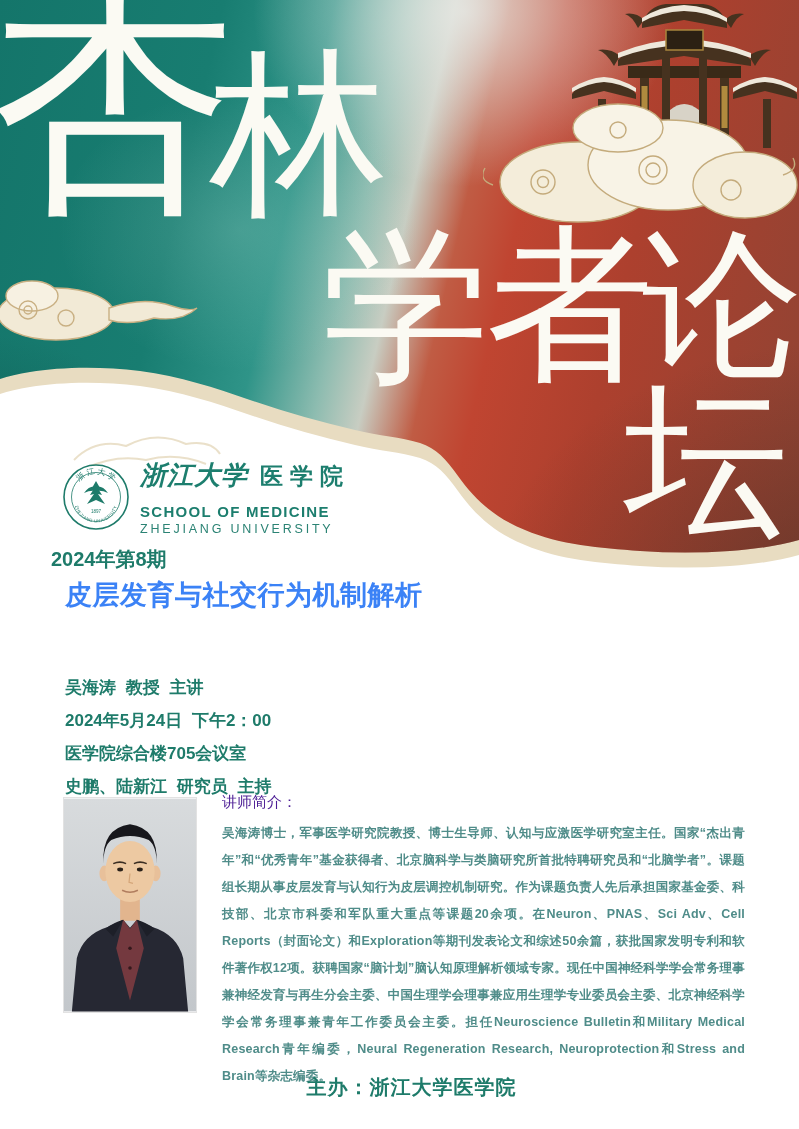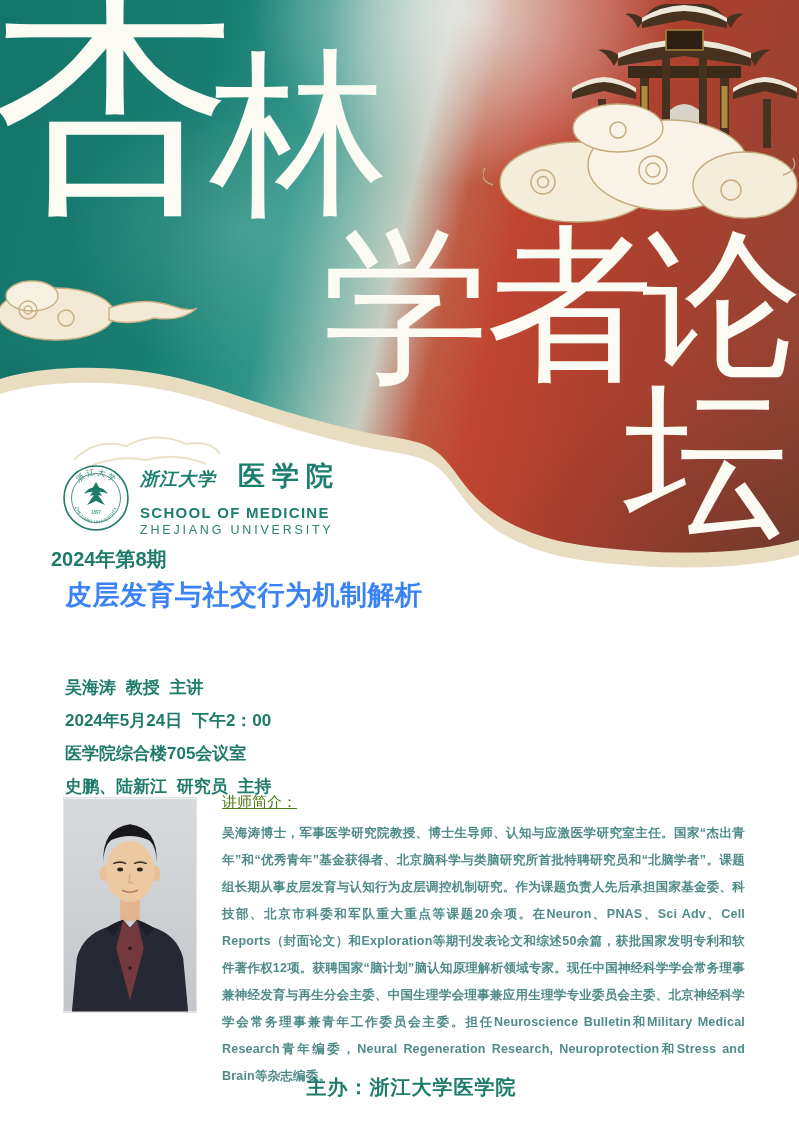--- a/index.html
+++ b/index.html
@@ -36,34 +36,34 @@
   .bc5 { left:624px; top:380px; font-size:164px; }
   .gate-svg   { position:absolute; left:570px; top:-2px;  width:229px; height:150px; }
   .cloud-main { position:absolute; left:483px; top:90px;  width:316px; height:142px; }
   .cloud-left { position:absolute; left:-6px;  top:266px; width:206px; height:88px; }
   .wisp-svg   { position:absolute; left:66px;  top:420px; width:160px; height:60px; opacity:.7; }
 
   
   .logo-row { position:absolute; left:62px; top:458px; display:flex; align-items:center; gap:10px; }
   .seal-svg { width:68px; height:68px; flex:0 0 auto; }
   .logo-cn { display:flex; align-items:baseline; color:#1c7e6e; }
-  .logo-cn .uni { font-size:18px; font-weight:700; font-family:"Liberation Serif","DejaVu Serif",serif; font-style:italic; letter-spacing:1px; }
-  .logo-cn .sch { font-size:27px; font-weight:700; margin-left:22px; letter-spacing:7px; }
+  .logo-cn .uni { font-size:26px; font-weight:700; font-family:"Liberation Serif","DejaVu Serif",serif; font-style:italic; letter-spacing:1px; }
+  .logo-cn .sch { font-size:23px; font-weight:700; margin-left:12px; letter-spacing:7px; }
   .logo-en1 { color:#1c7e6e; font-size:15px; font-weight:700; letter-spacing:1.3px; margin-top:10px; }
   .logo-en2 { color:#2b8374; font-size:12.5px; font-weight:400; letter-spacing:2.8px; margin-top:2px; }
 
   
   .issue { position:absolute; left:51px; top:546px; color:#1e7b6a; font-size:20px; font-weight:700; }
   .topic { position:absolute; left:65px; top:577px; color:#3b82f6; font-size:27px; font-weight:700; letter-spacing:0.5px; }
   .details { position:absolute; left:65px; top:671px; color:#1e7b6a; font-size:17px; font-weight:700; line-height:33px; word-spacing:5px; }
 
   
   .photo-svg { position:absolute; left:63px; top:797px; width:134px; height:216px; border:1px solid #e2e2e2; }
   .bio-block { position:absolute; left:222px; top:792px; width:523px; }
-  .bio-heading { color:#4d7c0f; font-size:15px; line-height:19px; margin-bottom:9px;text-decoration:underline; }
+  .bio-heading { color:#4c1d95; font-size:15px; line-height:19px; margin-bottom:9px; }
   .bio-para { color:#4f8c89; font-size:12.5px; line-height:27px; text-align:justify; letter-spacing:0.2px;font-weight:bold; }
 
   
   .footer { position:absolute; left:0; top:1074px; width:100%; padding-left:24px; text-align:center;
             color:#1e7b6a; font-size:20px; font-weight:700; letter-spacing:1px; }
 </style>
 </head>
 <body>
 
 <div class="poster">

